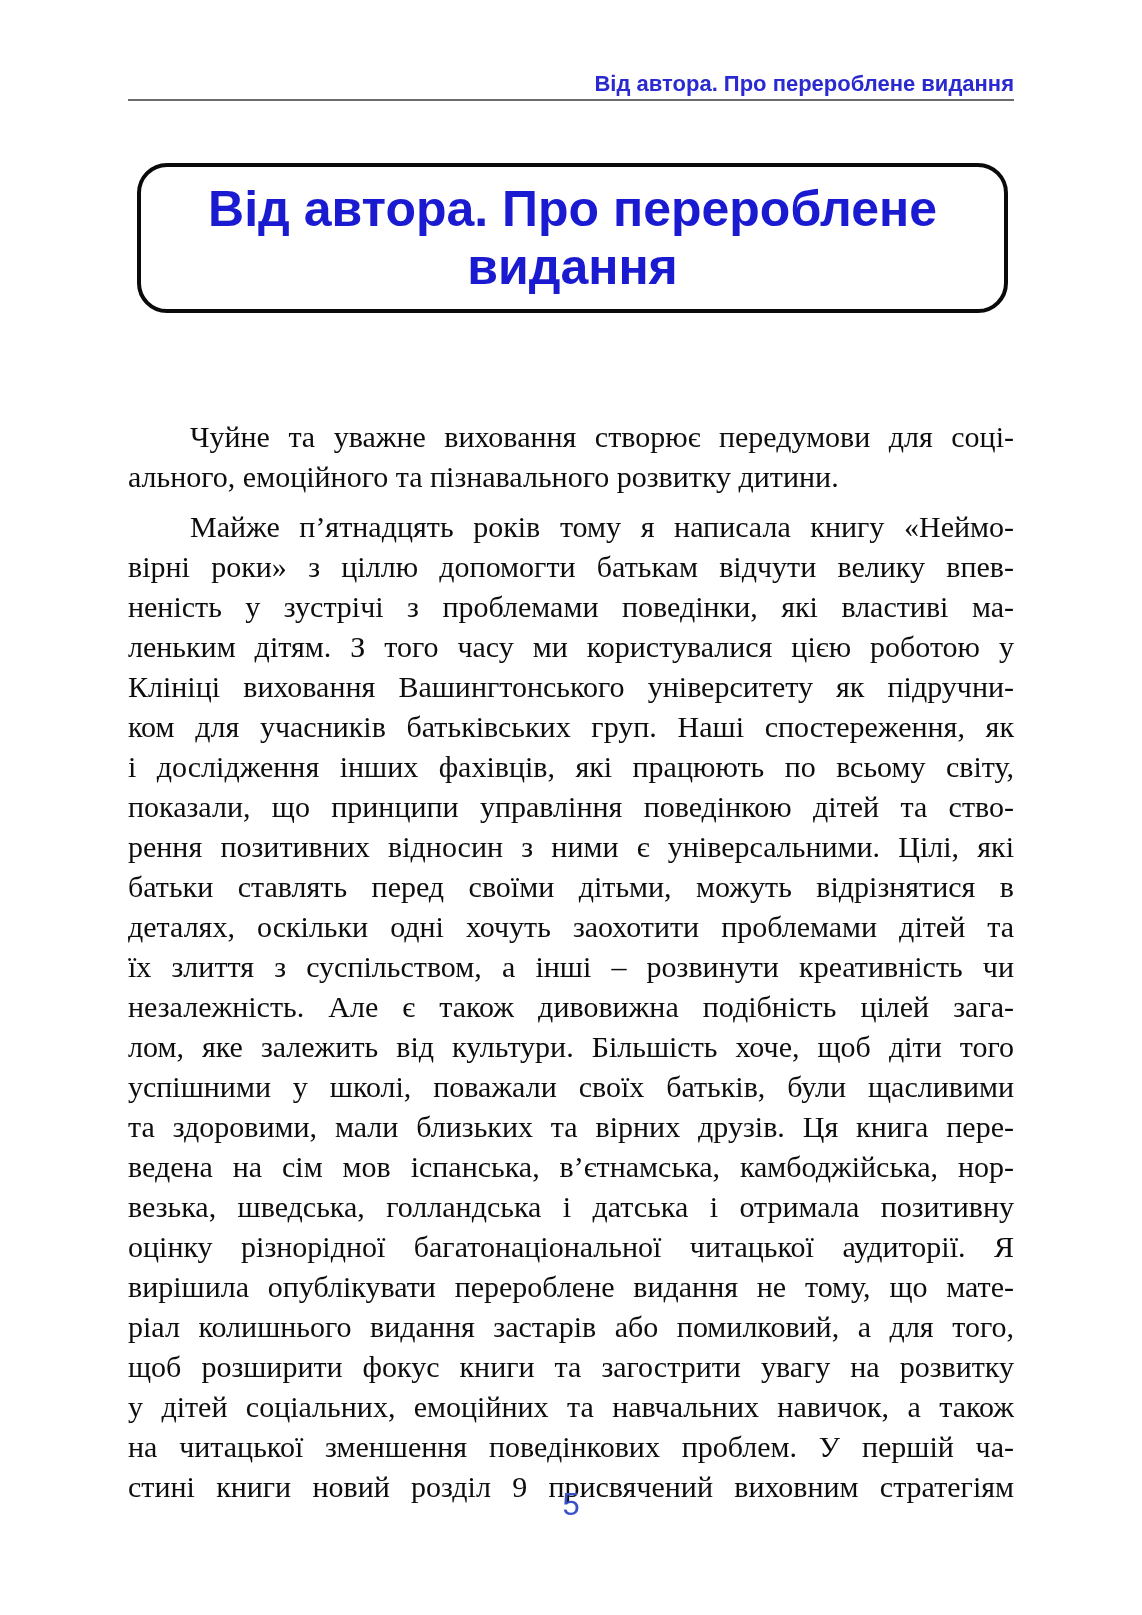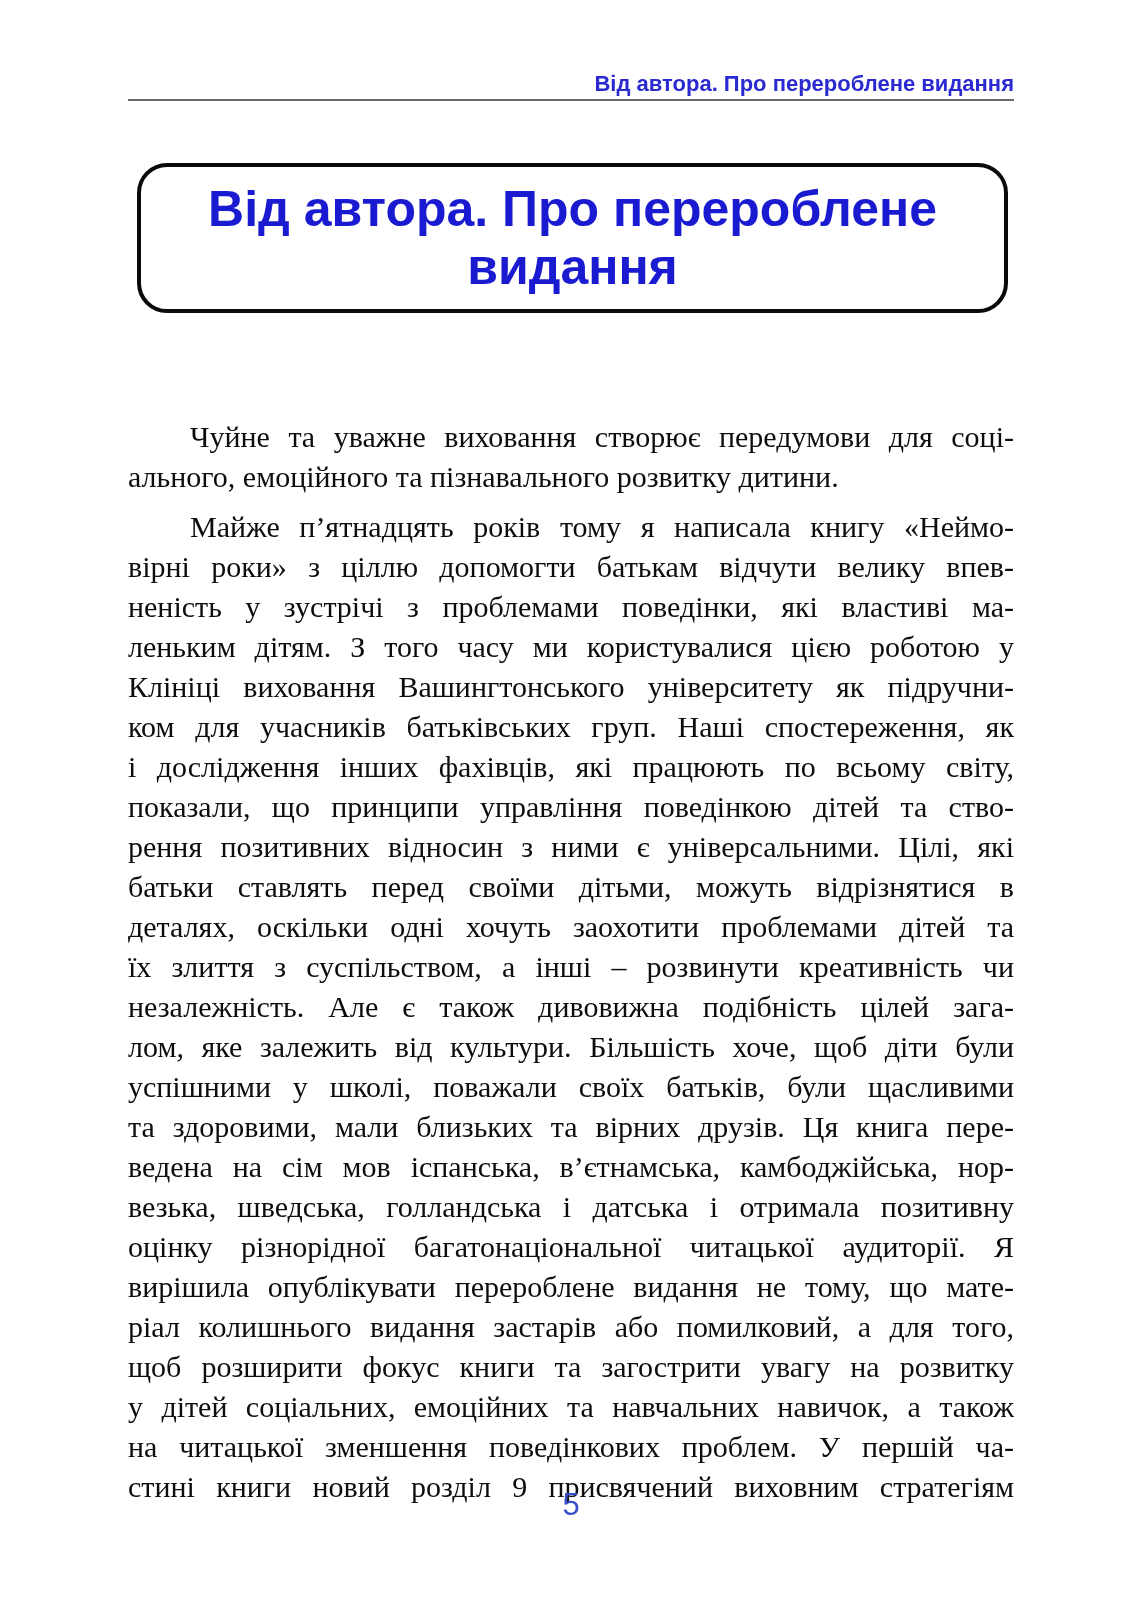--- a/index.html
+++ b/index.html
@@ -127,21 +127,21 @@
         <div class="line">леньким дітям. З того часу ми користувалися цією роботою у</div>
         <div class="line">Клініці виховання Вашингтонського університету як підручни-</div>
         <div class="line">ком для учасників батьківських груп. Наші спостереження, як</div>
         <div class="line">і дослідження інших фахівців, які працюють по всьому світу,</div>
         <div class="line">показали, що принципи управління поведінкою дітей та ство-</div>
         <div class="line">рення позитивних відносин з ними є універсальними. Цілі, які</div>
         <div class="line">батьки ставлять перед своїми дітьми, можуть відрізнятися в</div>
         <div class="line">деталях, оскільки одні хочуть заохотити проблемами дітей та</div>
         <div class="line">їх злиття з суспільством, а інші – розвинути креативність чи</div>
         <div class="line">незалежність. Але є також дивовижна подібність цілей зага-</div>
-        <div class="line">лом, яке залежить від культури. Більшість хоче, щоб діти були</div>
+        <div class="line">лом, яке залежить від культури. Більшість хоче, щоб діти того</div>
         <div class="line">успішними у школі, поважали своїх батьків, були щасливими</div>
         <div class="line">та здоровими, мали близьких та вірних друзів. Ця книга пере-</div>
         <div class="line">ведена на сім мов іспанська, в’єтнамська, камбоджійська, нор-</div>
         <div class="line">везька, шведська, голландська і датська і отримала позитивну</div>
         <div class="line">оцінку різнорідної багатонаціональної читацької аудиторії. Я</div>
         <div class="line">вирішила опублікувати перероблене видання не тому, що мате-</div>
         <div class="line">ріал колишнього видання застарів або помилковий, а для того,</div>
         <div class="line">щоб розширити фокус книги та загострити увагу на розвитку</div>
         <div class="line">у дітей соціальних, емоційних та навчальних навичок, а також</div>
         <div class="line">на читацької зменшення поведінкових проблем. У першій ча-</div>

